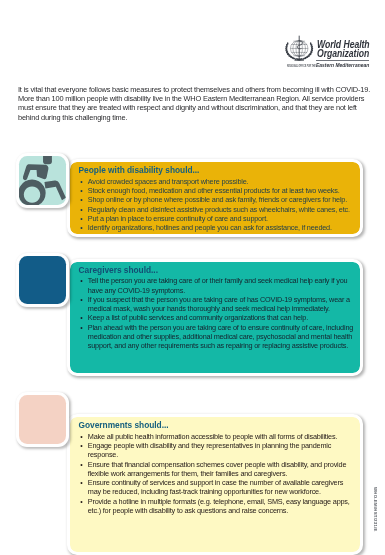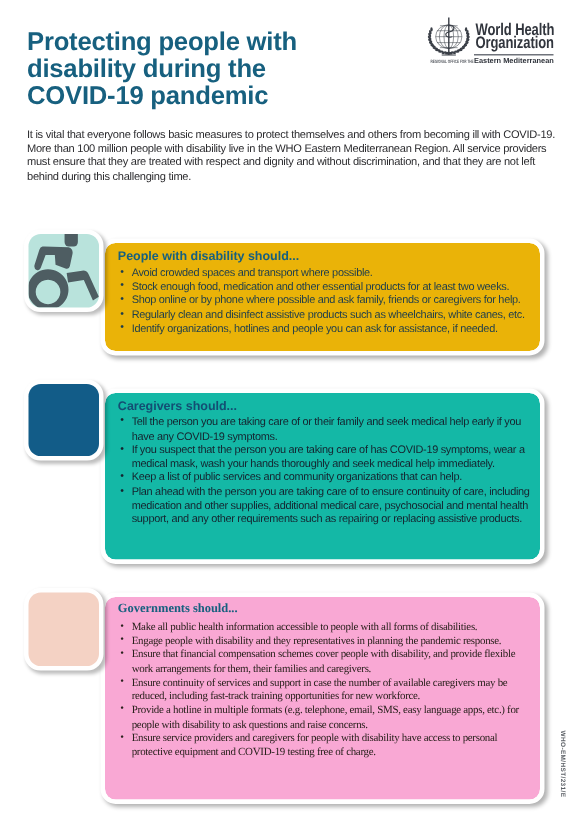--- a/index.html
+++ b/index.html
@@ -5,21 +5,21 @@
 <style>
   html,body{margin:0;padding:0;}
   body{width:385px;height:555px;background:#ffffff;font-family:"Liberation Sans",sans-serif;overflow:hidden;position:relative;}
   .page{position:absolute;left:0;top:0;width:385px;height:555px;background:#fff;}
 
   
   .title{position:absolute;left:18px;top:18.6px;width:235px;font-size:17.1px;line-height:18px;
          font-weight:bold;color:#17607f;letter-spacing:-0.15px;}
   .title span{display:block;}
 
-  .logo{position:absolute;left:284px;top:4px;width:94px;height:42px;}
+  .logo{position:absolute;left:284px;top:28px;width:94px;height:42px;font-style:italic;}
   .logo .emblem{position:absolute;left:-2.6px;top:3.9px;width:36.4px;height:31.7px;}
   .logo .wordmark{position:absolute;left:33px;top:11.5px;transform:scaleX(0.775);
         transform-origin:0 0;white-space:nowrap;}
   .logo .wm1,.logo .wm2{font-size:11.2px;line-height:9.7px;font-weight:bold;color:#31353d;
         letter-spacing:-0.08px;white-space:nowrap;}
   .logo .rule{position:absolute;left:32px;top:31.5px;width:53.4px;height:0.9px;background:#6f737b;}
   .logo .subline{position:absolute;left:3.2px;top:30.6px;white-space:nowrap;height:6px;
         line-height:6px;}
   .logo .subsmall{font-size:3.2px;font-weight:bold;color:#53575e;letter-spacing:0;
         display:inline-block;vertical-align:baseline;transform:scaleX(0.65);transform-origin:0 50%;
@@ -51,38 +51,33 @@
   .card1 .ch{color:#17607f;}
   .card1 li{color:#1d3d4d;}
 
   .card2{left:16.3px;top:252.7px;}
   .card2 .cardbody{left:50.7px;top:5.9px;width:290.5px;height:111.5px;background-color:#14b8a6;}
   .card2 .iconinner{background:#125c88;}
   .card2 .ch{color:#134e73;}
   .card2 li{color:#15242f;}
 
   .card3{left:16.3px;top:392px;}
-  .card3 .cardbody{left:50.7px;top:3px;width:290.5px;height:134.8px;background-color:#f9a8d4;font-family:Liberation Serif, serif;}
+  .card3 .cardbody{left:50.7px;top:22px;width:290.5px;height:134.8px;background-color:#fef9c3;}
   .card3 .iconinner{background:#f4d2c4;}
   .card3 .ch{color:#17607f;}
   .card3 li{color:#2a211d;}
 
   .sidecode{position:absolute;left:373px;top:487px;font-size:4.3px;color:#5c6066;
             writing-mode:vertical-rl;letter-spacing:0.25px;white-space:nowrap;font-weight:bold;}
 </style>
 </head>
 <body>
 
 <div class="page">
 
-  <div class="title">
-    <span>Protecting people with</span>
-    <span>disability during the</span>
-    <span>COVID-19 pandemic</span>
-  </div>
 
   <div class="logo">
     <svg class="emblem" viewBox="0 0 108 104" preserveAspectRatio="none">
       <g fill="#3a3f47">
         <ellipse rx="4.7" ry="2.4" transform="translate(19.8,38.2) rotate(268.0)"></ellipse>
         <ellipse rx="4.9" ry="2.4" transform="translate(17.4,44.2) rotate(257.8)"></ellipse>
         <ellipse rx="5.1" ry="2.4" transform="translate(16.2,50.4) rotate(247.7)"></ellipse>
         <ellipse rx="5.4" ry="2.4" transform="translate(16.1,56.8) rotate(237.5)"></ellipse>
         <ellipse rx="5.6" ry="2.4" transform="translate(17.2,63.1) rotate(227.3)"></ellipse>
         <ellipse rx="5.8" ry="2.4" transform="translate(19.5,69.1) rotate(217.2)"></ellipse>
@@ -133,20 +128,21 @@
 
   <div class="card card1">
     <div class="cardbody">
       <div class="inner">
         <h3 class="ch">People with disability should...</h3>
         <ul>
           <li>Avoid crowded spaces and transport where possible.</li>
           <li>Stock enough food, medication and other essential products for at least two weeks.</li>
           <li>Shop online or by phone where possible and ask family, friends or caregivers for help.</li>
           <li>Regularly clean and disinfect assistive products such as wheelchairs, white canes, etc.</li>
+          <li>Put a plan in place to ensure continuity of care and support.</li>
           <li>Identify organizations, hotlines and people you can ask for assistance, if needed.</li>
         </ul>
       </div>
     </div>
     <div class="iconbox">
       <div class="iconinner i1">
         <svg viewBox="0 0 100 100" width="100%" height="100%" preserveAspectRatio="none">
           <g fill="#4e5d62">
             <rect x="51.5" y="-5" width="19" height="22" rx="6"></rect>
             <path d="M20 17.2 Q16.8 18 15.5 21.5 L8.6 42.5 Q7.4 47.6 11.6 49.2 Q15.8 50.6 17.4 46.6 L24.4 28.6 L37.6 28.6 L38.6 42.2 L52.8 47.4 Q57.8 48.8 59.2 43.6 L62.8 27.4 Q64.2 20.6 57.4 18.2 L22.8 17.0 Z"></path>
@@ -180,21 +176,20 @@
   <div class="card card3">
     <div class="cardbody">
       <div class="inner">
         <h3 class="ch">Governments should...</h3>
         <ul>
           <li>Make all public health information accessible to people with all forms of disabilities.</li>
           <li>Engage people with disability and they representatives in planning the pandemic response.</li>
           <li>Ensure that financial compensation schemes cover people with disability, and provide flexible work arrangements for them, their families and caregivers.</li>
           <li>Ensure continuity of services and support in case the number of available caregivers may be reduced, including fast-track training opportunities for new workforce.</li>
           <li>Provide a hotline in multiple formats (e.g. telephone, email, SMS, easy language apps, etc.) for people with disability to ask questions and raise concerns.</li>
-          <li>Ensure service providers and caregivers for people with disability have access to personal protective equipment and COVID-19 testing free of charge.</li>
         </ul>
       </div>
     </div>
     <div class="iconbox">
       <div class="iconinner i3">
         <svg viewBox="0 0 100 100" width="100%" height="100%"></svg>
       </div>
     </div>
   </div>
 

